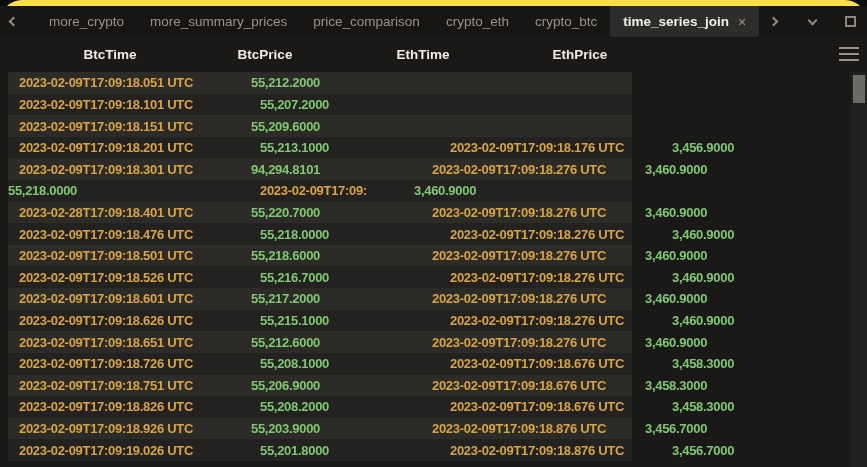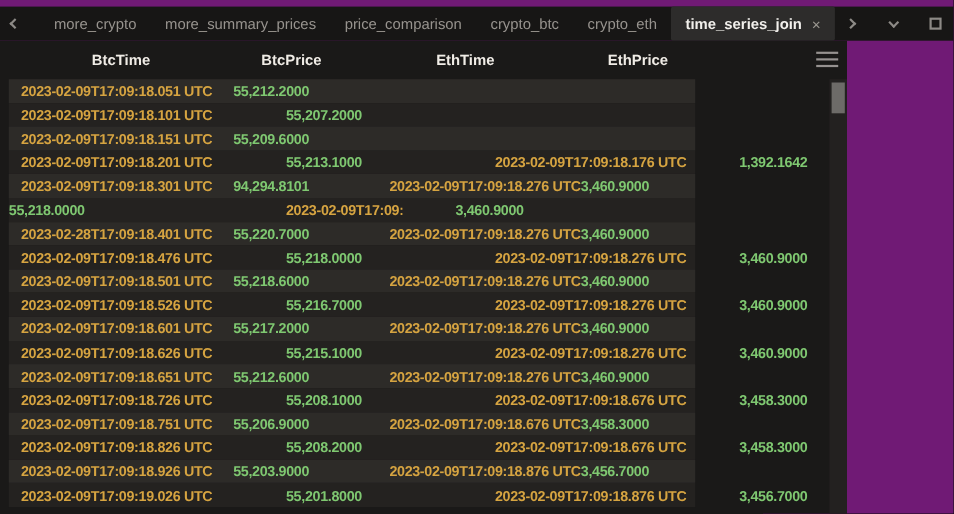--- a/index.html
+++ b/index.html
@@ -1,49 +1,49 @@
 <!DOCTYPE html>
 <html><head>
 <meta charset="utf-8">
 <style>
   * { margin:0; padding:0; box-sizing:border-box; }
   html,body { width:867px; height:467px; overflow:hidden; background:#0c0c0c;
               font-family:"Liberation Sans", sans-serif; }
-  .app { position:relative; width:867px; height:467px; background:#701a75; }
+  .app { position:relative; width:867px; height:467px; background:#fde047;border-radius:22px; }
 
   
   .tabbar { position:absolute; left:0; top:6px; width:867px; height:31px;
             background:#171615; display:flex; align-items:center; }
   .chev-btn { width:22px; height:22px; display:flex; align-items:center; justify-content:center;
               cursor:pointer; flex:0 0 auto; }
   .chev { width:7px; height:7px; border-top:2px solid #8d8a86; border-right:2px solid #8d8a86; display:block; }
   .chev.left  { transform:rotate(-135deg); margin-left:4px; }
   .chev.right { transform:rotate(45deg);  margin-right:2px; }
   .chev.down  { transform:rotate(135deg); margin-top:-3px; }
   .tabs { display:flex; align-items:center; height:100%; margin-left:14px; flex:0 0 auto; }
   .tab { display:flex; align-items:center; height:100%; padding:0 13px; color:#97938e;
          font-size:13.5px; white-space:nowrap; cursor:pointer; }
   .tab.active { background:#2d2c2b; color:#f2f0ec; font-weight:700; border-radius:2px; }
   .tab .close { margin-left:9px; color:#9a9790; font-weight:400; font-size:14px; line-height:1; }
   .tabbar-right { display:flex; align-items:center; gap:16px; margin-left:4px; flex:0 0 auto; }
   .sq { width:11px; height:11px; border:2px solid #8d8a86; display:block; }
 
   
-  .panel { position:absolute; left:0; top:37px; width:770px; height:430px; background:#1a1918; }
+  .panel { position:absolute; left:0; top:37px; width:867px; height:430px; background:#1a1918; }
   .thead { position:absolute; left:8px; top:0; width:624px; height:35px;
            display:grid; grid-template-columns:204px 106px 210px 104px; align-items:center; }
   .th { color:#f0ece6; font-size:13.5px; font-weight:700; text-align:center; }
   .hamburger { position:absolute; right:8px; top:10px; width:20px; height:14px; cursor:pointer;
                display:flex; flex-direction:column; justify-content:space-between; }
   .hamburger i { display:block; height:2px; background:#969290; }
 
   .tbody { position:absolute; left:8px; top:35px; width:624px; }
   .row { display:grid; grid-template-columns:204px 106px 210px 104px; height:21.61px;
          align-items:center; }
-  .row.odd  { background:#2d2b28; }
+  .row.odd  { background:#2d2b28;gap:39px; }
   .row.even { background:#242220;gap:48px; }
   .cell { font-size:13px; font-weight:700; letter-spacing:-0.3px; white-space:nowrap; overflow:hidden; }
   .cell.t { color:#d6a441; }
   .cell.p { color:#7fc871; }
   .cell.c1 { padding-left:11px; }
   .cell.c3 { text-align:right; }
   .cell.c4 { padding-right:2px; }
 
   .scrollbar { position:absolute; right:0; top:35px; width:16px; height:395px; background:#232120; }
   .scrollbar .thumb { position:absolute; left:2px; right:2px; top:3px; height:28px; background:#6d6b68; }
@@ -61,24 +61,24 @@
         <div class="tab">
           <span>more_crypto</span>
         </div>
         <div class="tab">
           <span>more_summary_prices</span>
         </div>
         <div class="tab">
           <span>price_comparison</span>
         </div>
         <div class="tab">
+          <span>crypto_eth</span>
+        </div>
+        <div class="tab">
           <span>crypto_btc</span>
-        </div>
-        <div class="tab">
-          <span>crypto_eth</span>
         </div>
         <div class="tab active">
           <span>time_series_join</span>
           <span class="close">×</span>
         </div>
       </div>
     <div class="tabbar-right">
       <div class="chev-btn">
           <span class="chev right"></span>
         </div>
@@ -119,21 +119,21 @@
         <div class="row odd">
           <div class="cell t c1">2023-02-09T17:09:18.151 UTC</div>
           <div class="cell p c2">55,209.6000</div>
           <div class="cell t c3"></div>
           <div class="cell p c4"></div>
         </div>
         <div class="row even">
           <div class="cell t c1">2023-02-09T17:09:18.201 UTC</div>
           <div class="cell p c2">55,213.1000</div>
           <div class="cell t c3">2023-02-09T17:09:18.176 UTC</div>
-          <div class="cell p c4">1,392.1642</div>
+          <div class="cell p c4">3,456.9000</div>
         </div>
         <div class="row odd">
           <div class="cell t c1">2023-02-09T17:09:18.301 UTC</div>
           <div class="cell p c2">94,294.8101</div>
           <div class="cell t c3">2023-02-09T17:09:18.276 UTC</div>
           <div class="cell p c4">3,460.9000</div>
         </div>
         <div class="row even">
           <div class="cell p c2">55,218.0000</div>
           <div class="cell t c3">2023-02-09T17:09:18.276 UTC</div>

